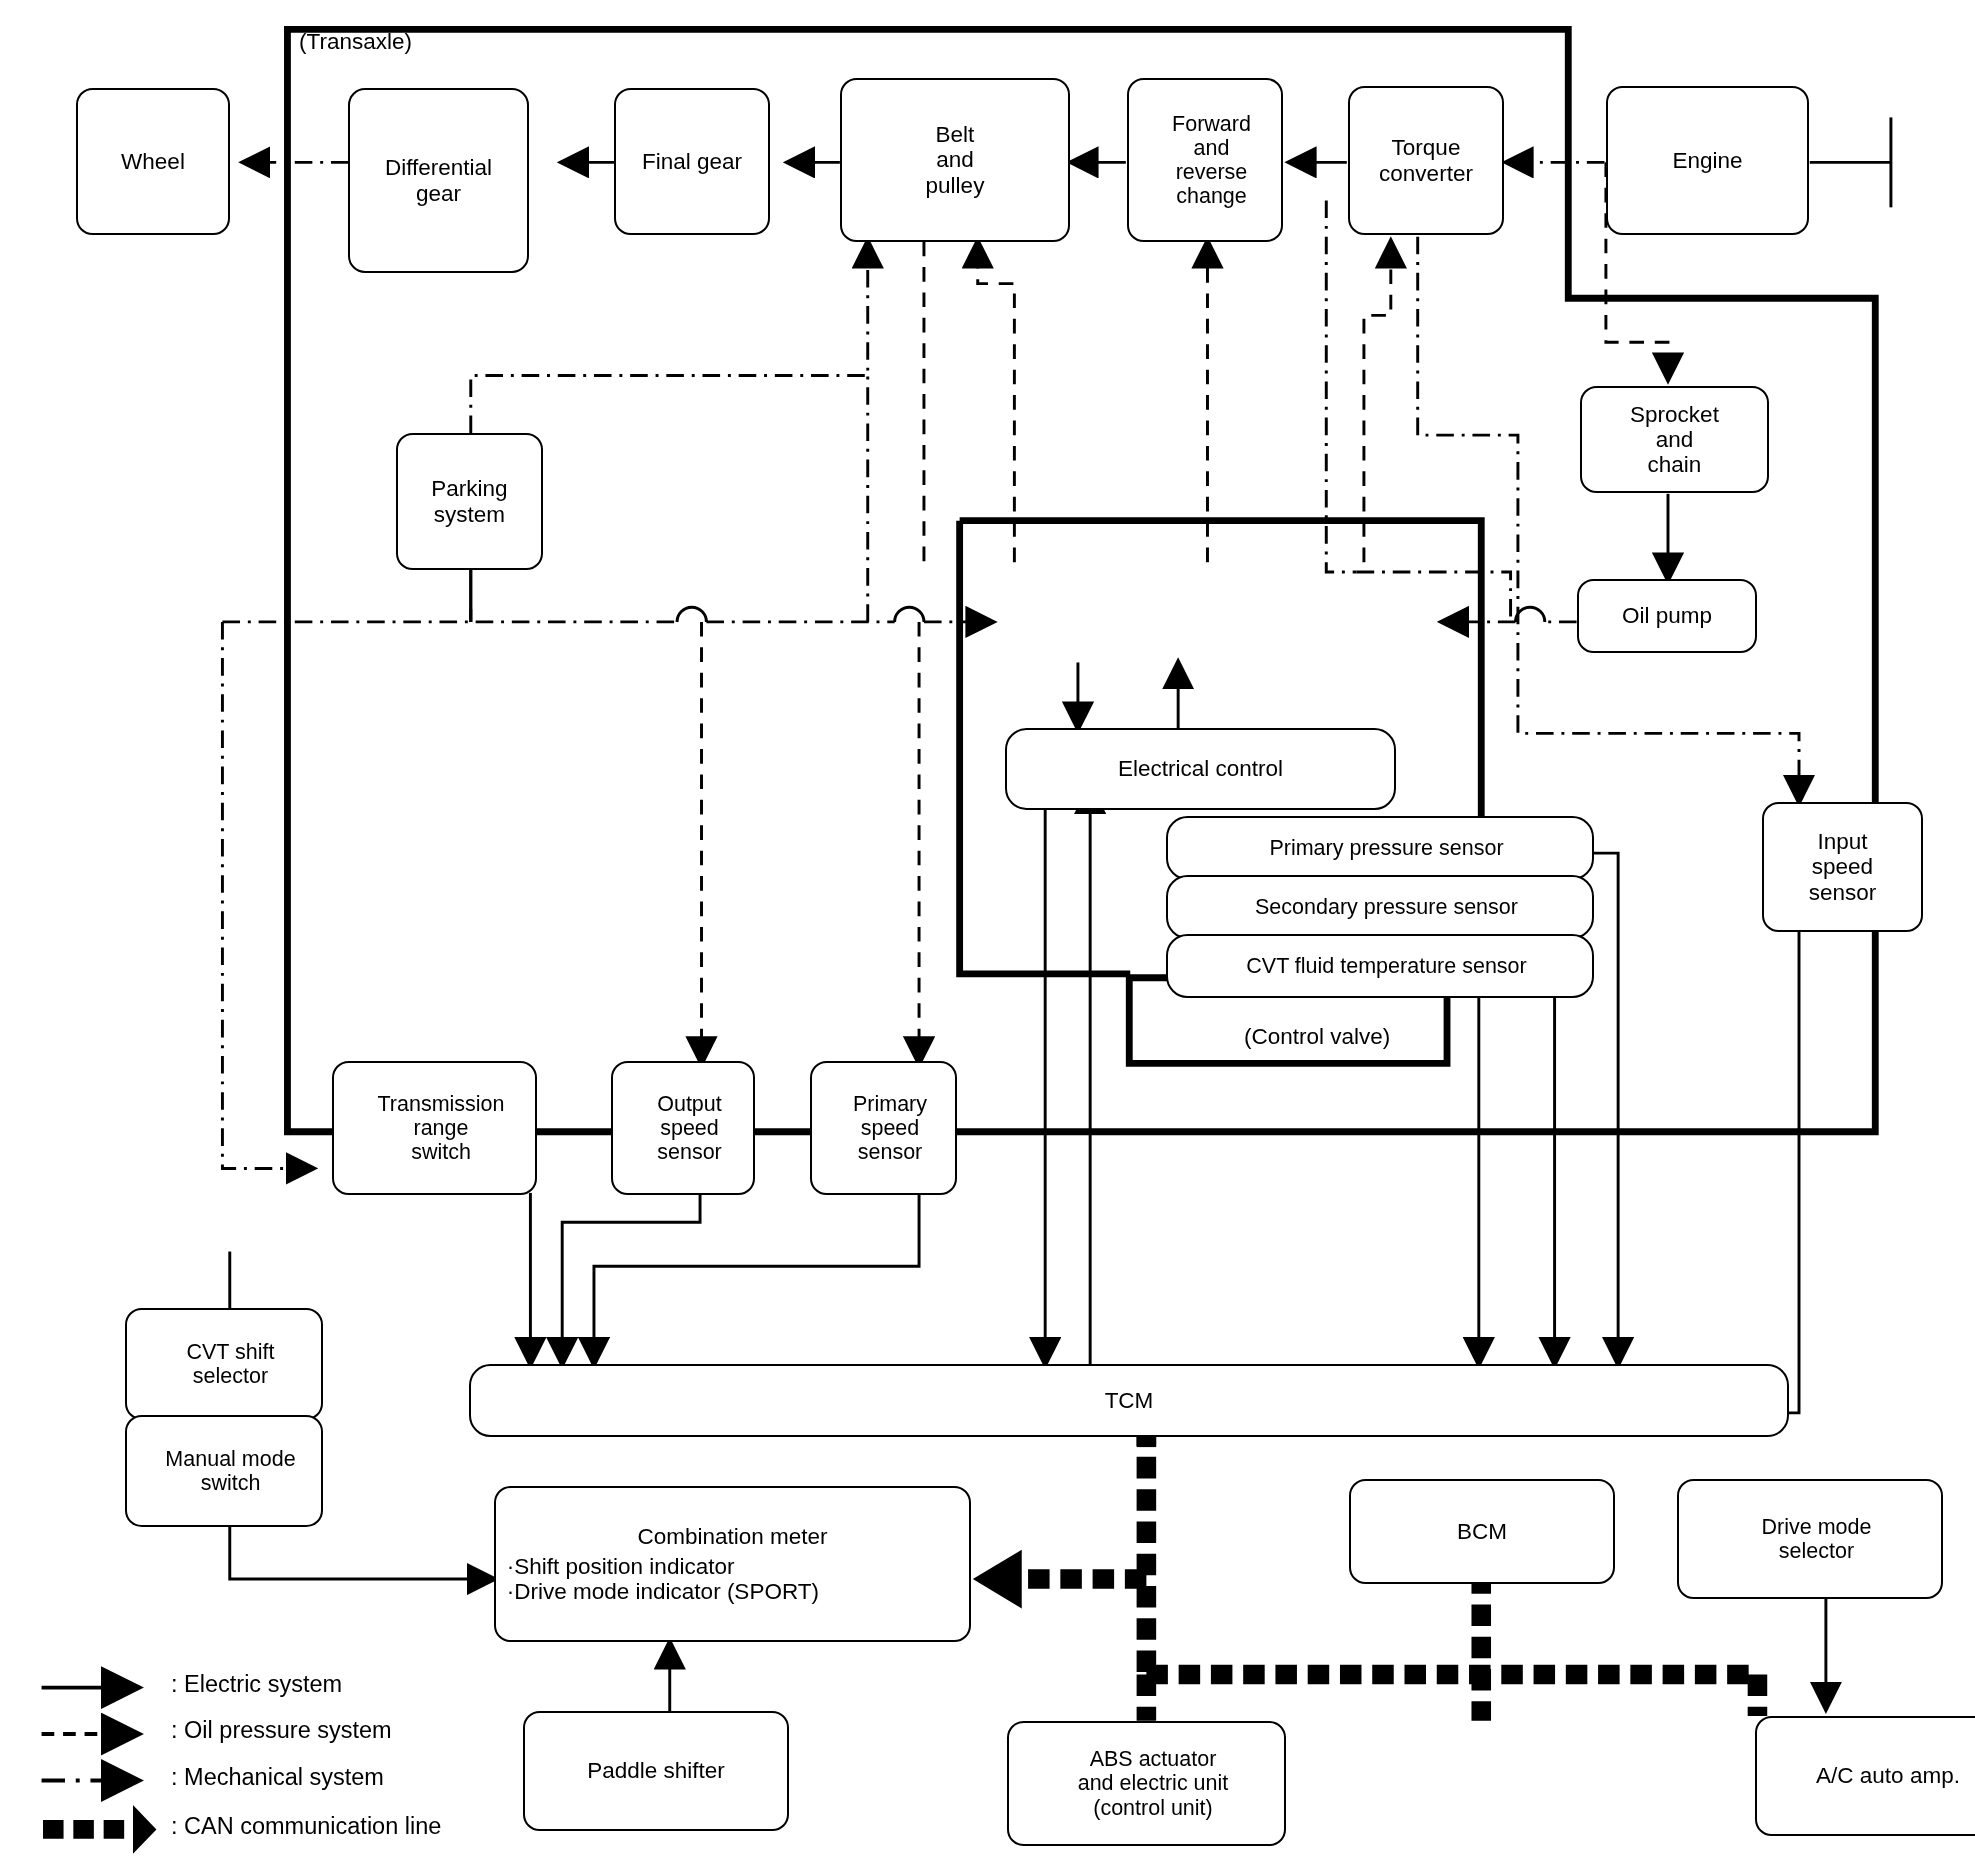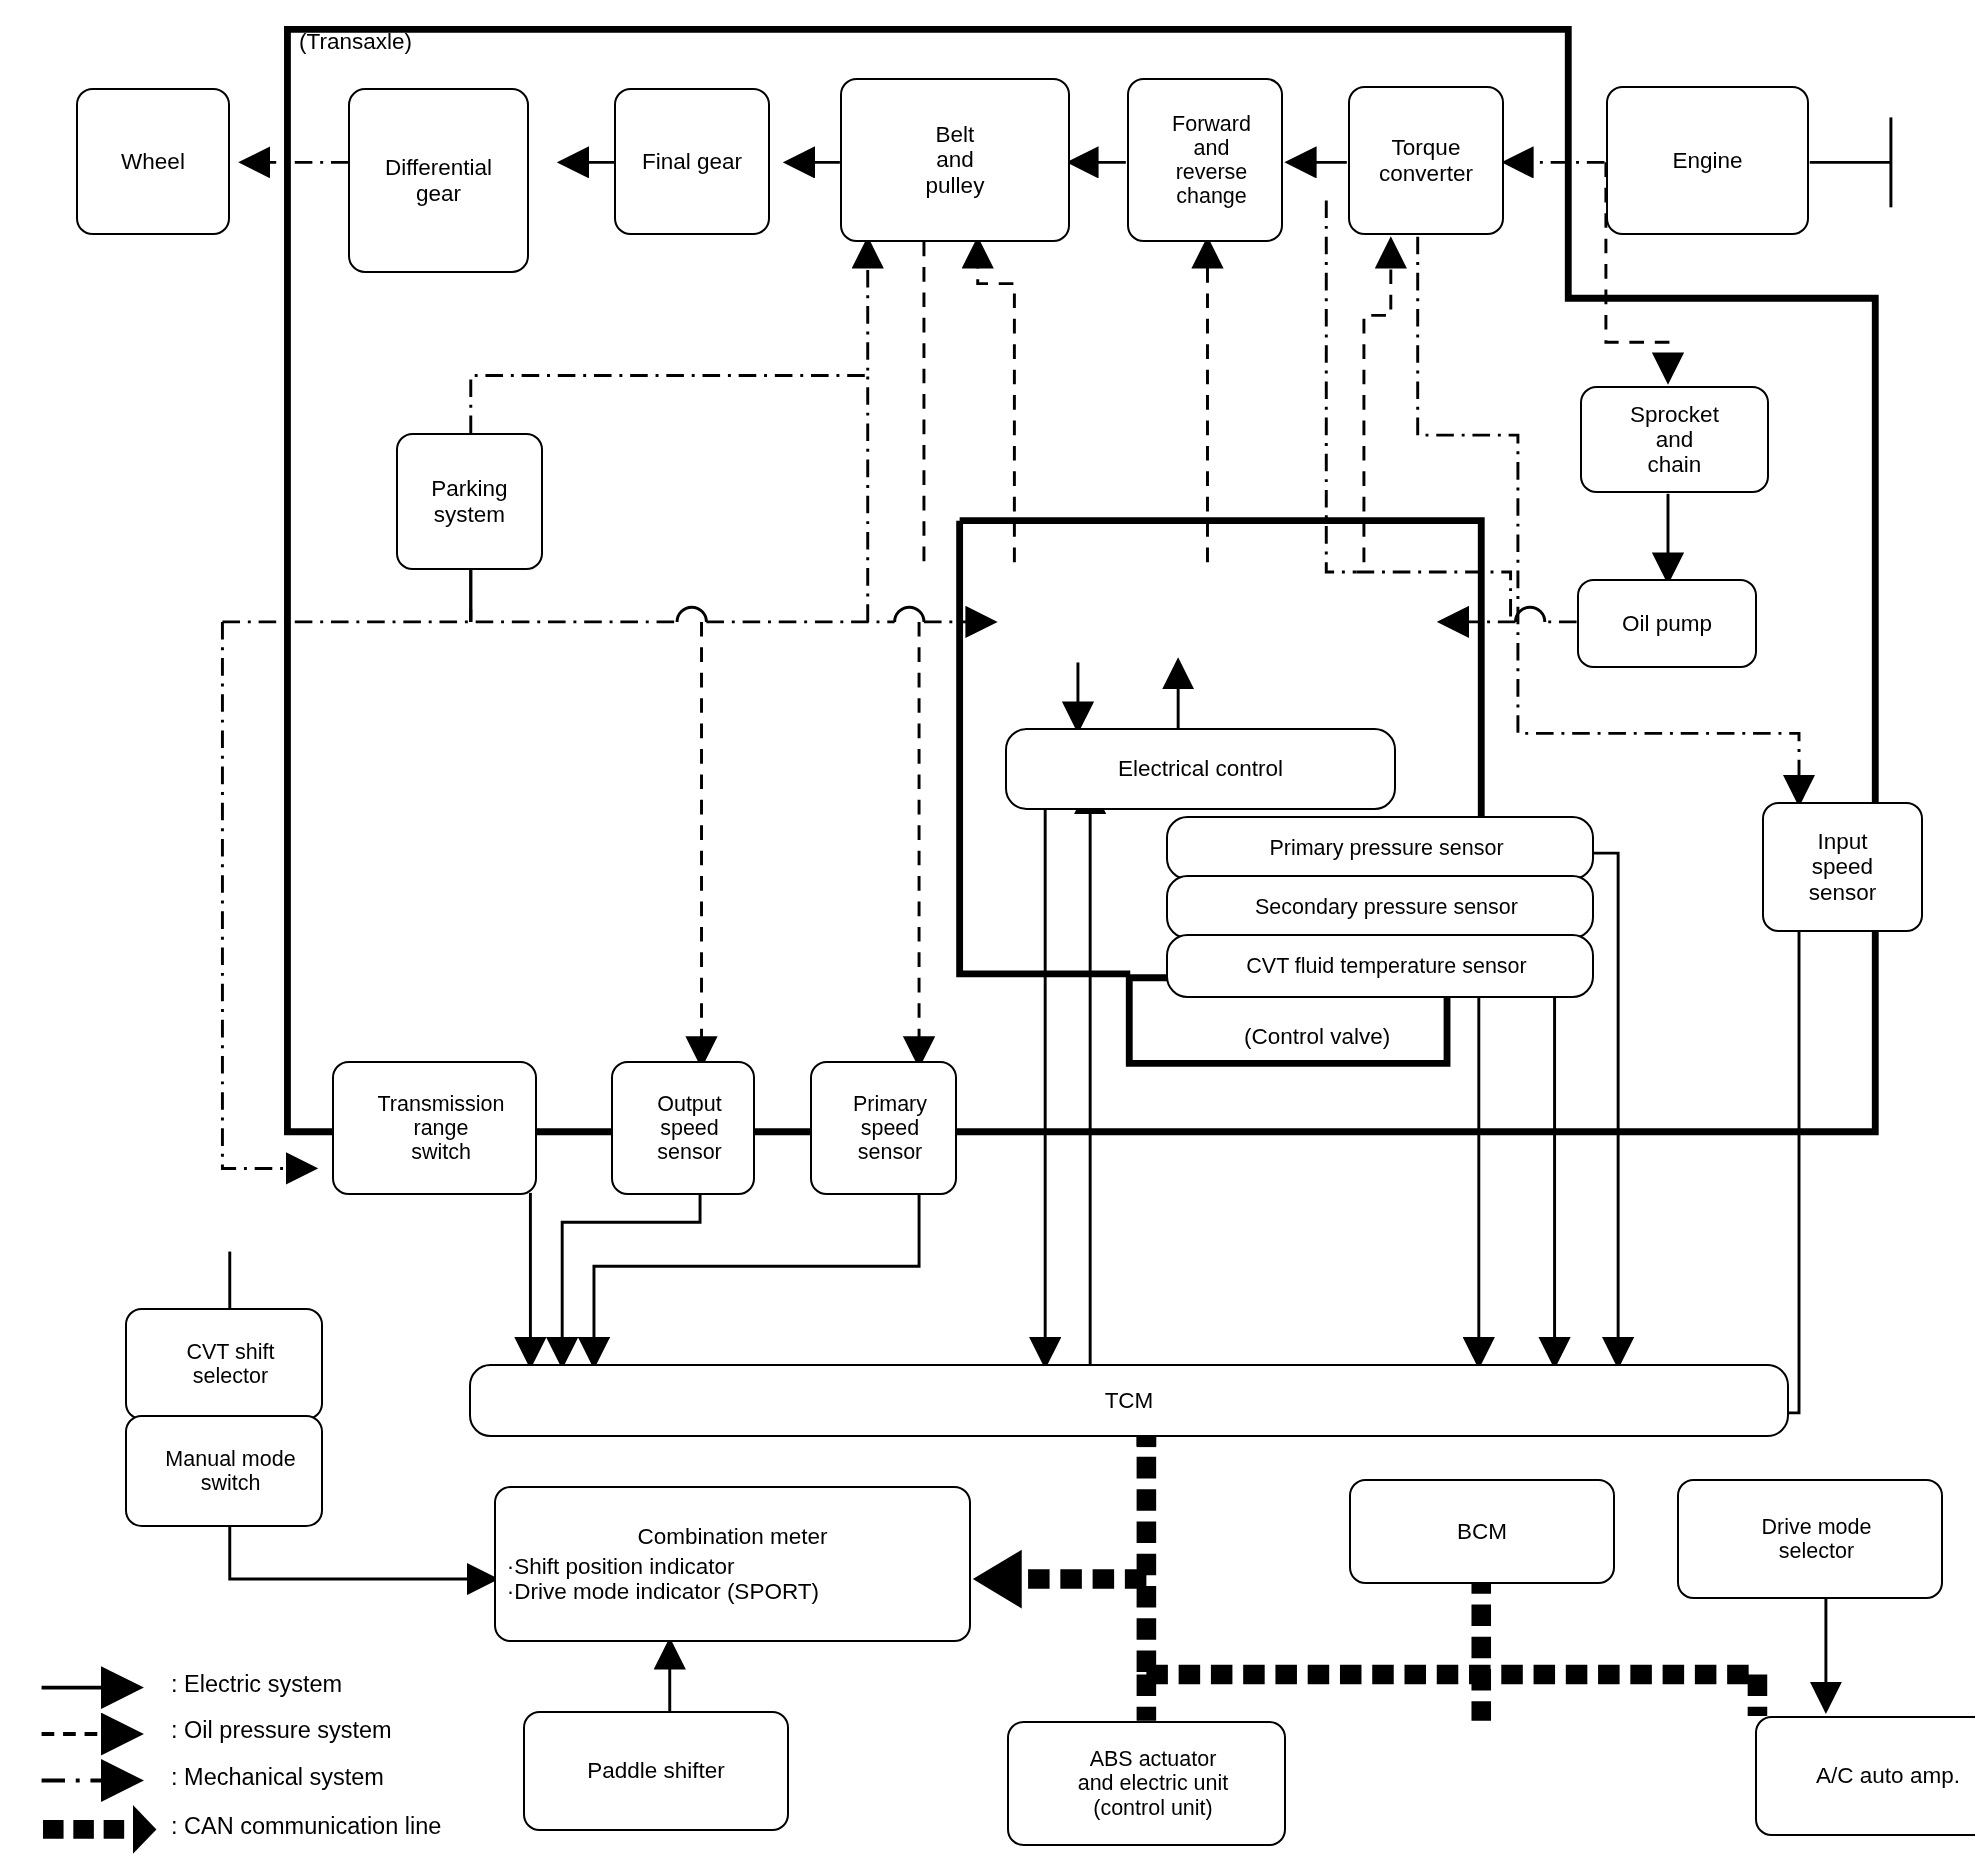--- a/index.html
+++ b/index.html
@@ -168,21 +168,21 @@
 
   <div class="node" style="left:1606px;top:86px;width:203px;height:149px;">Engine</div>
 
   <div class="node" style="left:396px;top:433px;width:147px;height:137px;white-space:pre-line;">Parking
 system</div>
 
   <div class="node" style="left:1580px;top:386px;width:189px;height:107px;white-space:pre-line;">Sprocket
 and
 chain</div>
 
-  <div class="node" style="left:1577px;top:579px;width:180px;height:89px;">Oil pump</div>
+  <div class="node" style="left:1577px;top:579px;width:180px;height:74px;">Oil pump</div>
 
 
   <div class="node pill" style="left:1005px;top:728px;width:391px;height:82px;">Electrical control</div>
 
   <div class="node pill small" style="left:1166px;top:816px;width:428px;height:64px;">Primary pressure sensor</div>
 
   <div class="node pill small" style="left:1166px;top:875px;width:428px;height:64px;">Secondary pressure sensor</div>
 
   <div class="node pill small" style="left:1166px;top:934px;width:428px;height:64px;">CVT fluid temperature sensor</div>
 

